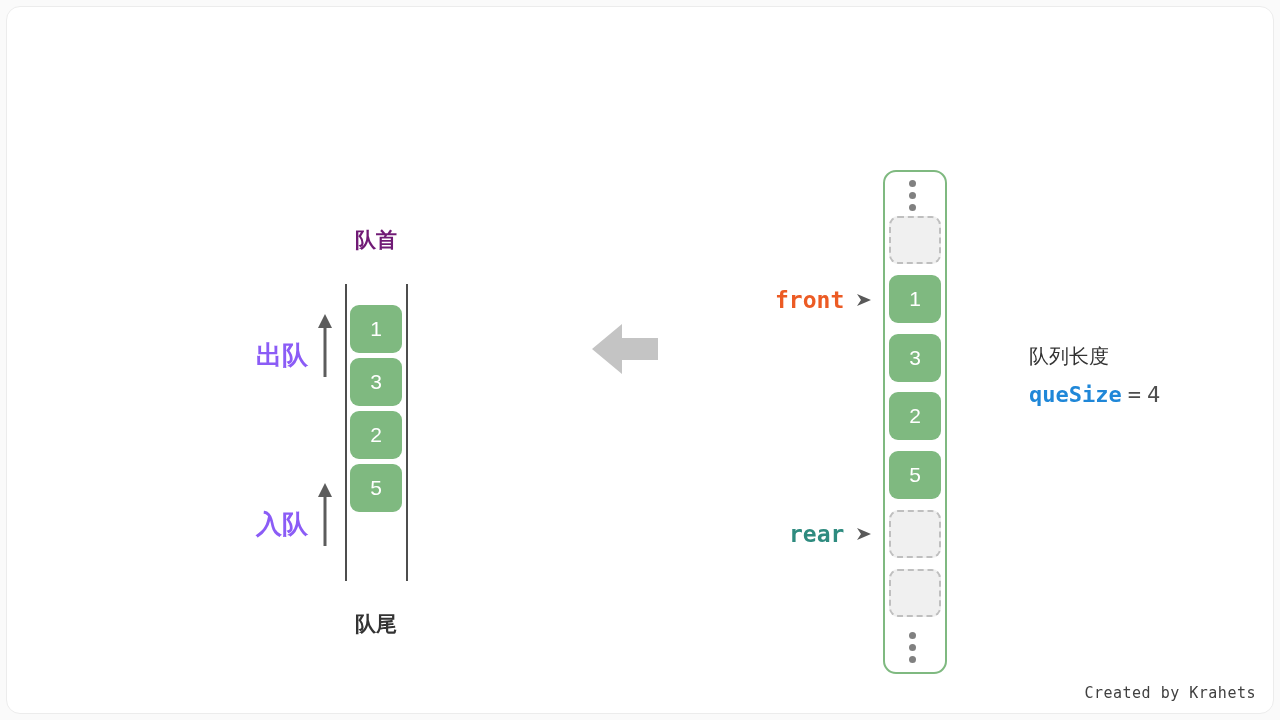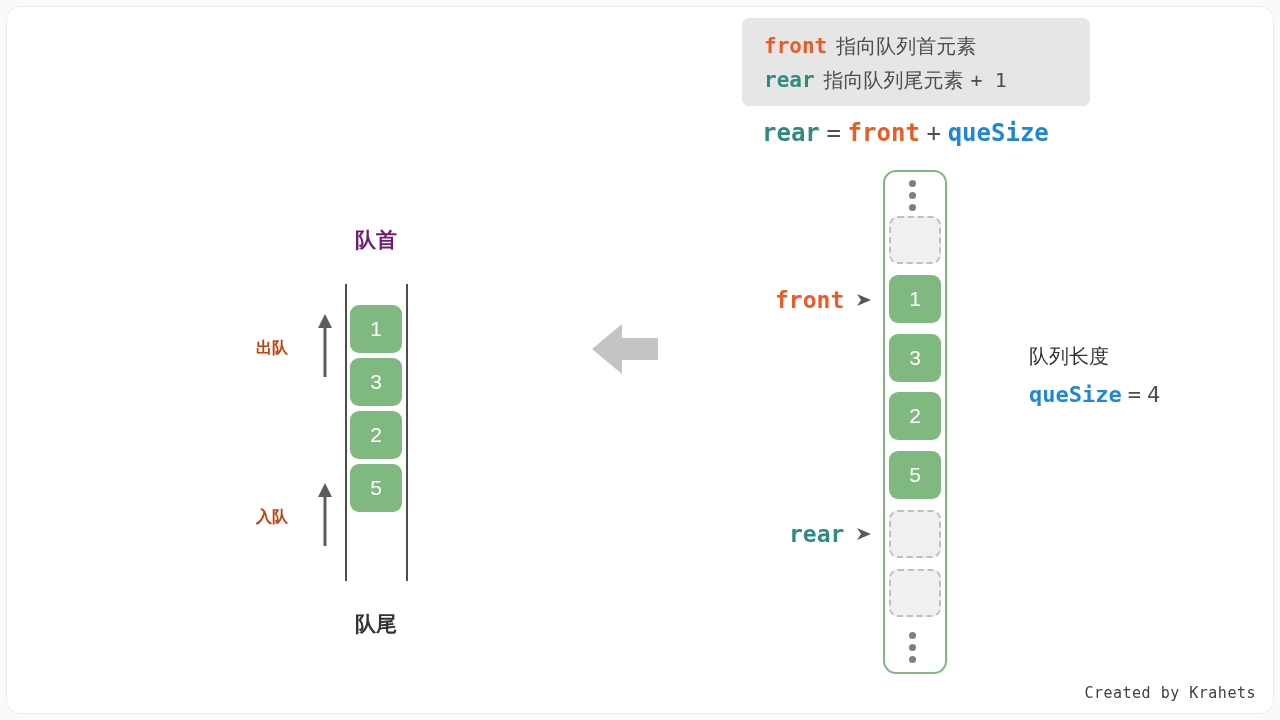--- a/index.html
+++ b/index.html
@@ -142,22 +142,22 @@
     font-size: 21px;
     font-family: "Liberation Sans", "DejaVu Sans", sans-serif;
     display: flex;
     align-items: center;
     justify-content: center;
     box-sizing: border-box;
   }
 
   .op-label {
     position: absolute;
-    font-size: 16px;
-    color: #c2410c;
+    font-size: 26px;
+    color: #8b5cf6;
     white-space: nowrap;
   }
   #dequeue-label { left: 256px; top: 338px; }
   #enqueue-label { left: 256px; top: 507px; text-align: center; }
 
   .up-arrow-svg { position: absolute; }
 
   
   #big-arrow { position: absolute; left: 592px; top: 322px; }
   #middle-caption {
@@ -265,36 +265,21 @@
     color: #404040;
     letter-spacing: 0.5px;
   }
 </style>
 </head>
 <body>
 
 <div id="canvas">
   <div id="card"></div>
 
-  <div id="legend-box">
-    <div class="legend-line" id="legend-line-1">
-      <span class="legend-key-front">front</span><span class="legend-text">指向队列首元素</span>
-    </div>
-    <div class="legend-line" id="legend-line-2">
-      <span class="legend-key-rear">rear</span><span class="legend-text">指向队列尾元素</span><span class="legend-suffix">+ 1</span>
-    </div>
-  </div>
-
-  <div id="formula">
-    <span class="f-rear">rear</span>
-    <span class="f-op">=</span>
-    <span class="f-front">front</span>
-    <span class="f-op">+</span>
-    <span class="f-quesize">queSize</span>
-  </div>
+
 
   <div class="cjk" id="left-head-label">队首</div>
   <div class="cjk" id="left-tail-label">队尾</div>
 
   <div class="rail" id="rail-left"></div>
   <div class="rail" id="rail-right"></div>
 
   <div class="q-cell" style="top:305px">1</div>
   <div class="q-cell" style="top:358px">3</div>
   <div class="q-cell" style="top:411px">2</div>

